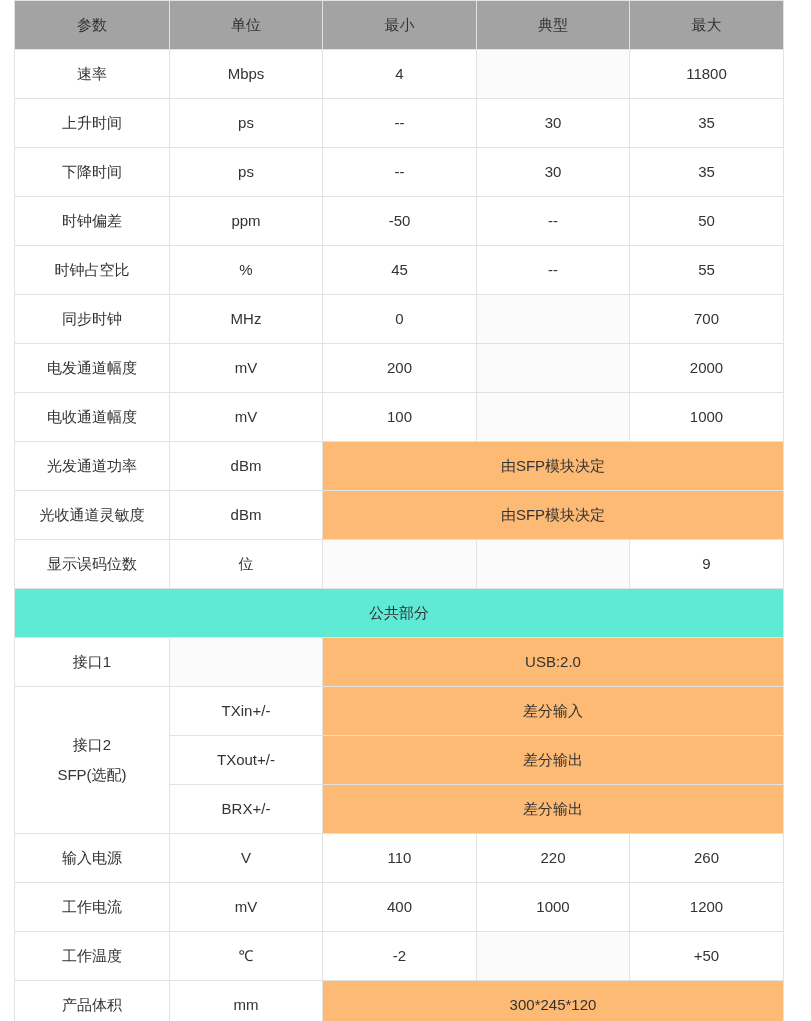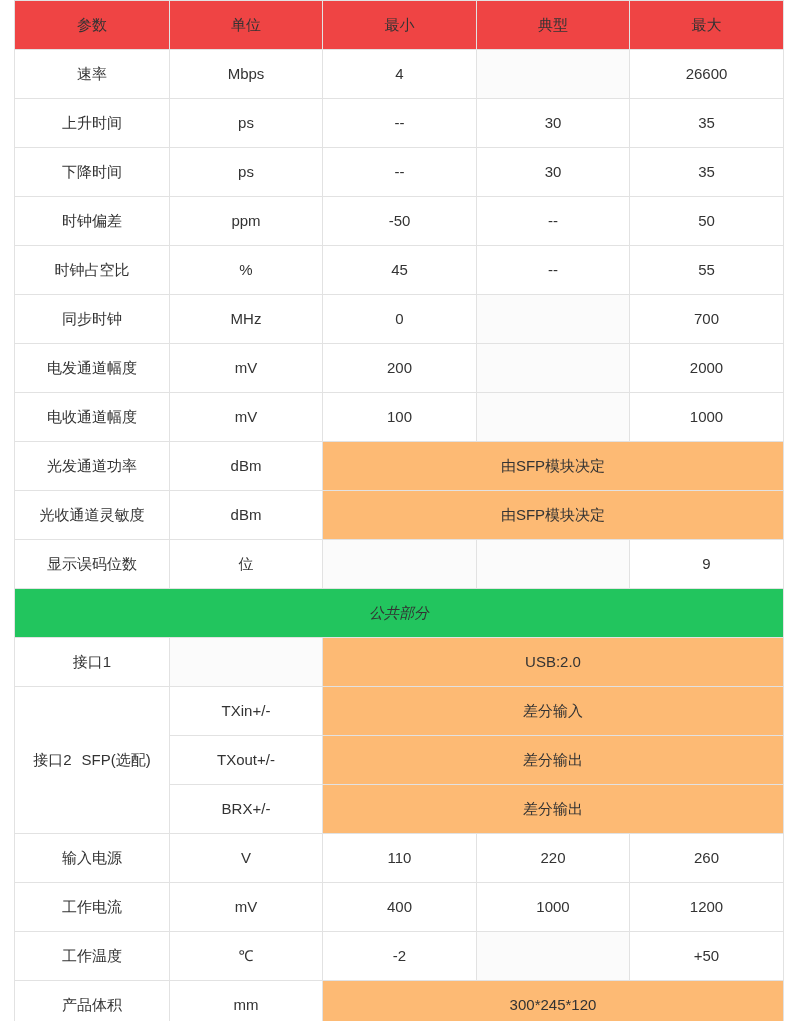--- a/index.html
+++ b/index.html
@@ -29,35 +29,34 @@
     height: 44px;
     text-align: center;
     vertical-align: middle;
     font-size: 15px;
     line-height: 1.35;
     padding: 2px 4px;
     color: #333333;
     background: #ffffff;
   }
   #spec-table tr.header td {
-    background: #ef4444;
+    background: #a3a3a3;
   }
   #spec-table td.blank {
     background: #fbfbfb;
   }
   #spec-table td.span-mid {
     background: #fdba74;
   }
   #spec-table td.section {
-    background: #22c55e;
-    font-style: italic;
+    background: #5eead4;
   }
   .cell-stack {
     display: flex;
-    flex-direction: row;
+    flex-direction: column;
     align-items: center;
     justify-content: center;
     gap: 10px;
   }
 </style>
 </head>
 <body>
 
 <table id="spec-table">
   <colgroup>
@@ -74,21 +73,21 @@
       <td>最小</td>
       <td>典型</td>
       <td>最大</td>
     </tr>
 
     <tr>
       <td>速率</td>
       <td>Mbps</td>
       <td>4</td>
       <td class="blank"></td>
-      <td>26600</td>
+      <td>11800</td>
     </tr>
 
     <tr>
       <td>上升时间</td>
       <td>ps</td>
       <td>--</td>
       <td>30</td>
       <td>35</td>
     </tr>
 

